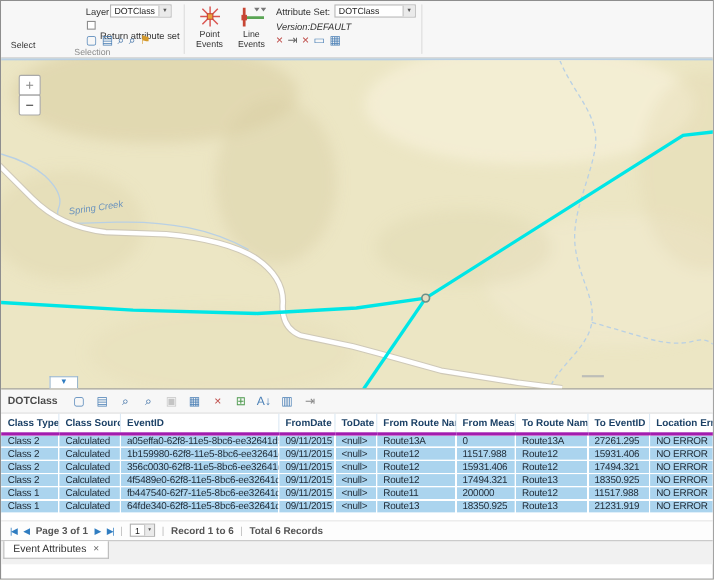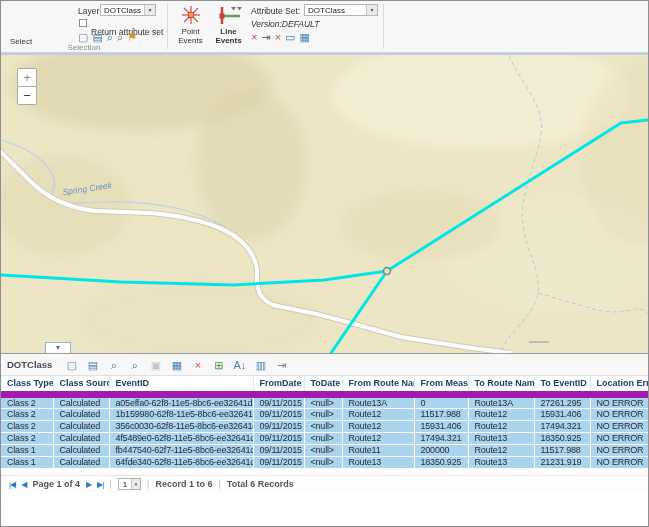--- a/index.html
+++ b/index.html
@@ -34,21 +34,21 @@
   .zbtn { width: 20px; height: 19px; background: #fff; border: 1px solid #a9a9a9; text-align: center; font-size: 13px; line-height: 17px; color: #8a8a8a; border-radius: 2px; }
   .zbtn + .zbtn { margin-top: -1px; color: #333; }
   .collapse-tab { position: absolute; left: 44px; bottom: 0; width: 26px; height: 11px; background: #fff; border: 1px solid #9ab6cc; border-bottom: none; text-align: center; font-size: 7px; line-height: 10px; color: #2f7cc0; z-index: 5; }
 
   
   .ptoolbar { height: 22px; background: #f7f7f7; border-bottom: 1px solid #e0e0e0; display: flex; align-items: center; padding-left: 6px; gap: 2px; }
   .ptitle { font-size: 9.5px; font-weight: bold; color: #4a4a4a; margin-right: 8px; }
   .ticon { width: 19px; text-align: center; font-size: 11px; line-height: 18px; cursor: default; }
   .ticon.dis { opacity: .55; }
   table.grid { width: 647px; border-collapse: collapse; table-layout: fixed; }
-  .grid th { height: 18px; font-size: 9px; font-weight: bold; color: #1c4166; text-align: left; padding: 0 0 0 6px; background: #fff; border-right: 1px solid #dce9f4; border-bottom: 7px solid #a21caf; white-space: nowrap; overflow: hidden; }
+  .grid th { height: 18px; font-size: 9px; font-weight: bold; color: #1c4166; text-align: left; padding: 0 0 0 6px; background: #fff; border-right: 1px solid #dce9f4; border-bottom: 3px solid #a21caf; white-space: nowrap; overflow: hidden; }
   .grid td { height: 12px; font-size: 9px; letter-spacing: -0.2px; color: #222e3a; padding: 0 0 0 6px; background: #abd4ee; border-right: 1px solid #fff; border-bottom: 1px solid #fff; white-space: nowrap; overflow: hidden; }
   .grid-filler { height: 6px; background: #fff; }
   .pager { height: 18px; background: #fdfdfd; border-top: 1px solid #e6e6e6; display: flex; align-items: center; gap: 6px; padding-left: 8px; font-size: 9px; color: #555; }
   .pgbtn { color: #2f7cc0; font-size: 8px; cursor: default; letter-spacing: -1px; }
   .pgsep { color: #bbb; }
   .pgtext { font-weight: bold; color: #555; }
   .pgcombo { height: 12px; background: #fff; border: 1px solid #b0b0b0; display: flex; align-items: center; }
   .pgcombo .cval { font-size: 8px; padding: 0 4px; color: #222; }
   .pgcombo .cbtn { width: 9px; height: 100%; background: #eaeaea; border-left: 1px solid #c5c5c5; font-size: 5px; color: #555; text-align: center; line-height: 10px; }
 
@@ -96,21 +96,21 @@
           <line x1="12" y1="2" x2="12" y2="20"></line>
             <line x1="3" y1="11" x2="21" y2="11"></line>
           <line x1="5" y1="4" x2="19" y2="18"></line>
             <line x1="5" y1="18" x2="19" y2="4"></line>
         </g>
         <rect x="9.5" y="8.5" width="5" height="5" fill="#e8a23d" stroke="#c74634"></rect>
       </svg>
       <span class="twoLine">Point
 Events</span>
     </div>
-    <div class="bigbtn" style="left:209px;width:37px;font-weight:bold;">
+    <div class="bigbtn" style="left:209px;width:37px;">
       <svg width="28" height="22" viewBox="0 0 28 22">
         <line x1="7" y1="3" x2="7" y2="20" stroke="#c74634" stroke-width="2.5"></line>
         <line x1="7" y1="12" x2="25" y2="12" stroke="#5aa554" stroke-width="2.5"></line>
         <rect x="4.5" y="9.5" width="5" height="5" fill="#c74634"></rect>
         <path d="M16,3 l5,0 l-2.5,3.5 z M22,3 l5,0 l-2.5,3.5 z" fill="#777"></path>
       </svg>
       <span class="twoLine">Line
 Events</span>
     </div>
     <span class="flabel" style="left:250px;top:5px;">Attribute Set:</span>
@@ -287,28 +287,34 @@
           <td>21231.919</td>
           <td>NO ERROR</td>
         </tr>
       </tbody>
   </table>
   <div class="grid-filler"></div>
 
   <div class="pager">
     <span class="pgbtn">|◀</span>
     <span class="pgbtn">◀</span>
-    <span class="pgtext">Page 1 of 4</span>
+    <span class="pgtext">Page 3 of 1</span>
     <span class="pgbtn">▶</span>
     <span class="pgbtn">▶|</span>
     <span class="pgsep">|</span>
     <span class="pgcombo">
       <span class="cval">1</span>
       <span class="cbtn">▾</span>
     </span>
     <span class="pgsep">|</span>
     <span class="pgtext">Record 1 to 6</span>
     <span class="pgsep">|</span>
     <span class="pgtext">Total 6 Records</span>
   </div>
 
+  <div class="footer">
+    <div class="ftab">
+      <span>Event Attributes</span>
+      <span class="x">✕</span>
+    </div>
+  </div>
 
 </div>
 
 </body></html>

